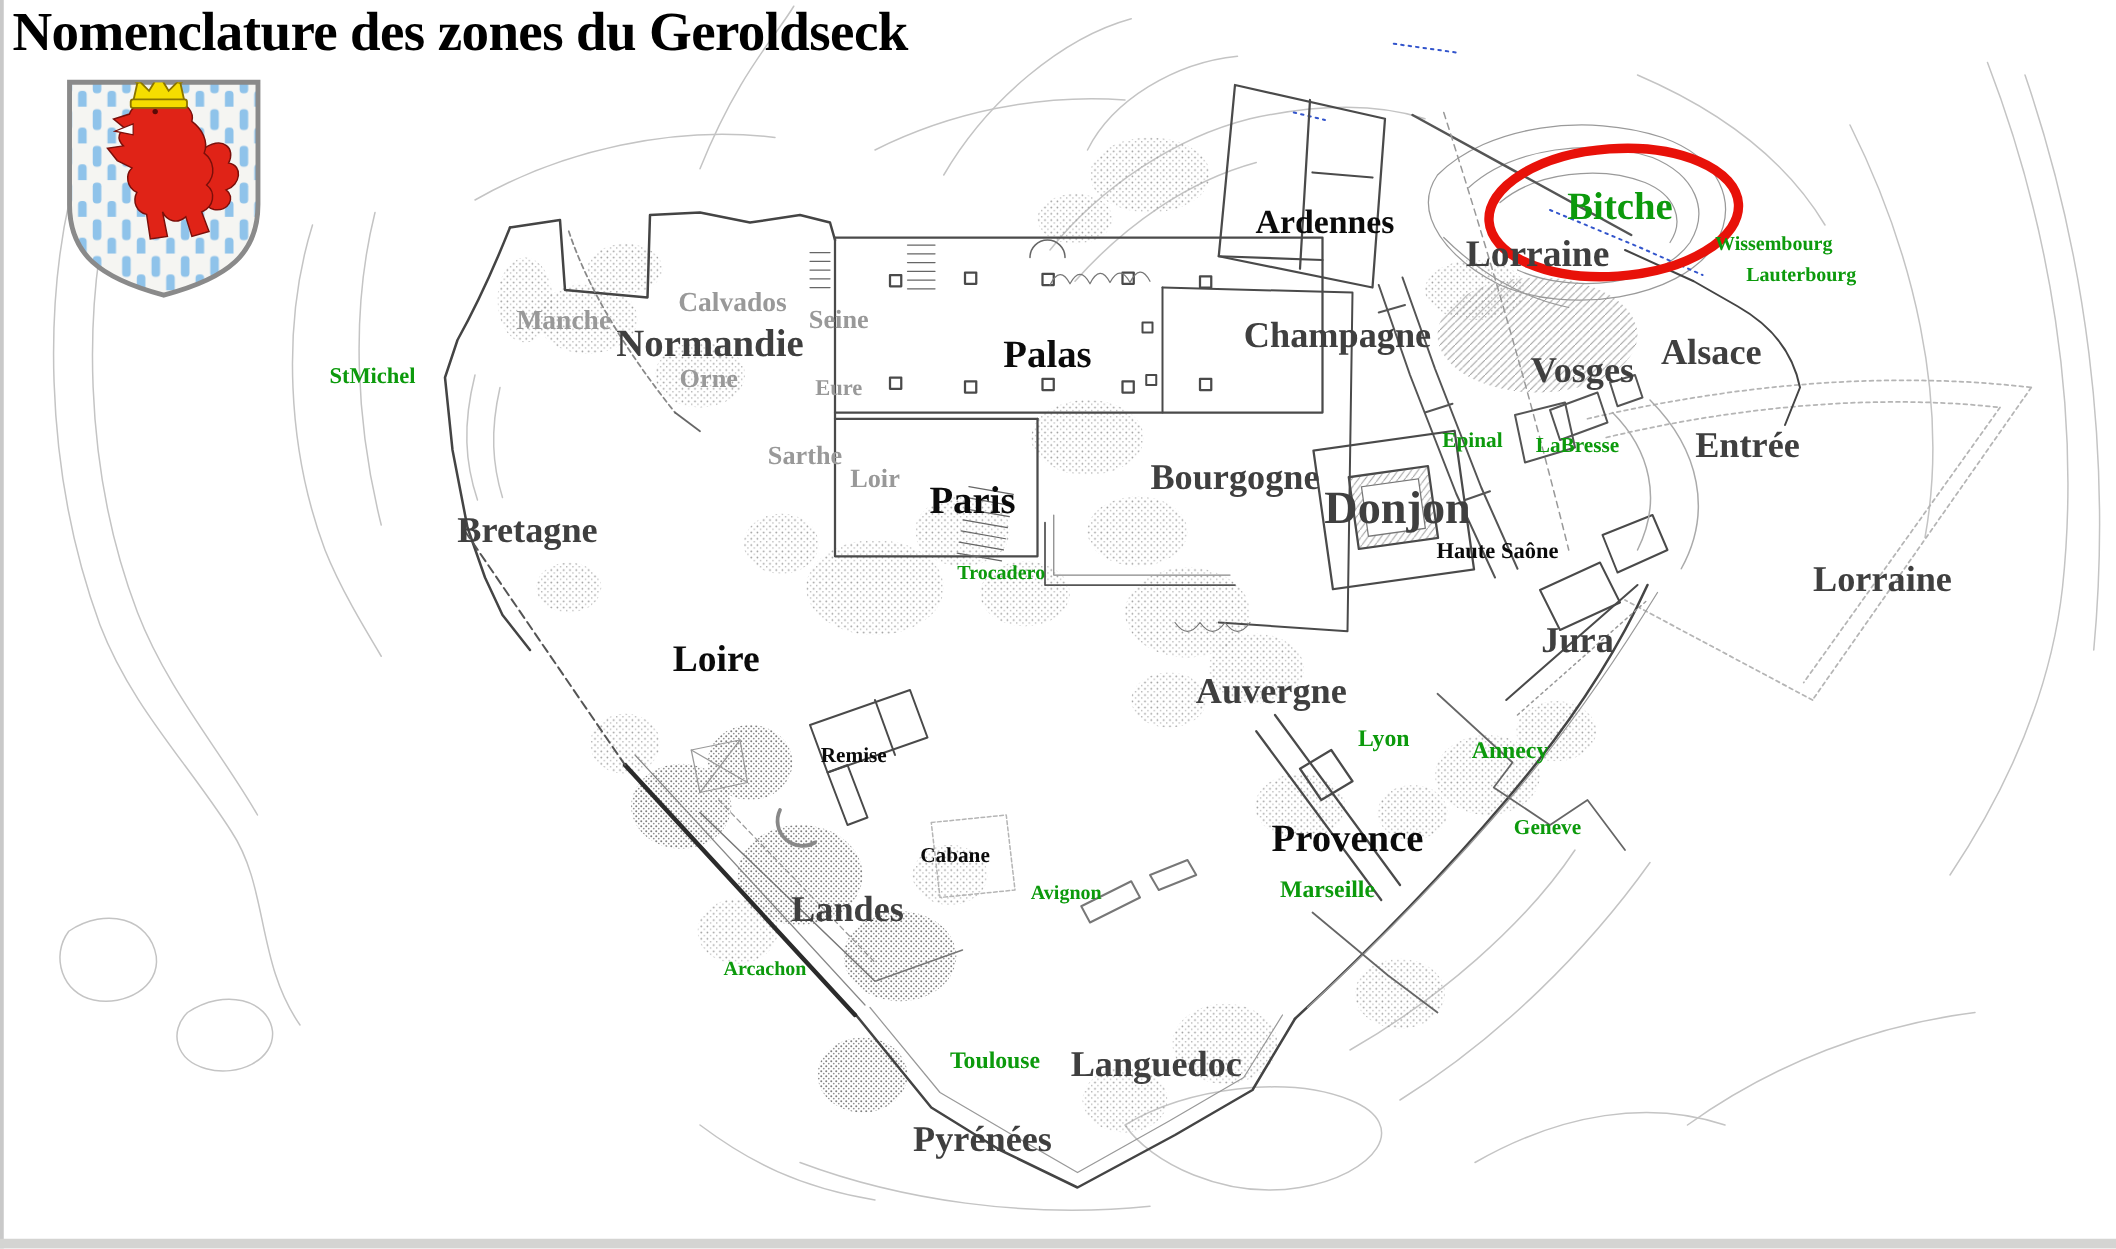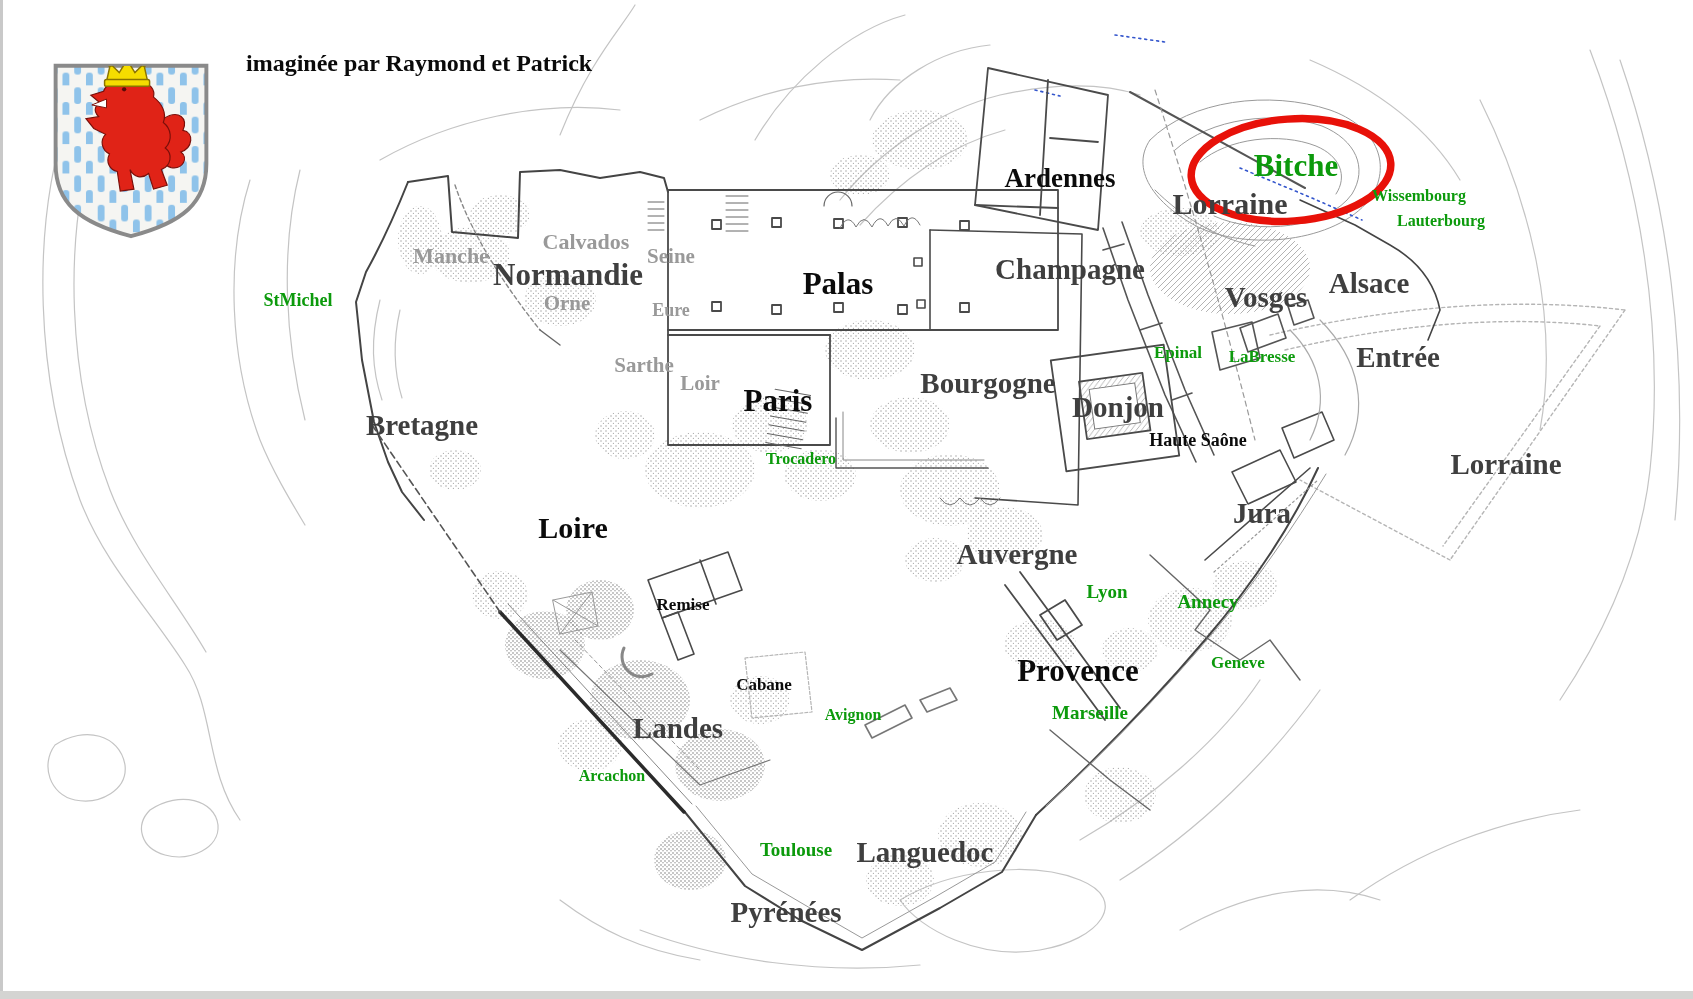--- a/index.html
+++ b/index.html
@@ -252,21 +252,21 @@
     <g stroke="#4a4a4a" stroke-width="1.8">
       <path d="M1005,585 L1105,720"></path>
       <path d="M1020,572 L1120,708"></path>
       <path d="M1040,615 L1065,600 L1082,625 L1057,640 Z"></path>
       <path d="M1050,730 L1110,780 L1150,810" stroke="#666" stroke-width="1.4"></path>
     </g>
 
     <ellipse cx="1291" cy="170" rx="100" ry="51" transform="rotate(-4 1291 170)" stroke="#e81109" stroke-width="7.5"></ellipse>
   </svg>
 
-  <div class="page-subtitle">imaginée par Raymond et Patrick</div>
+  <div class="page-title">Nomenclature des zones du Geroldseck</div>
 
   <svg class="crest" viewBox="0 0 170 190">
     <defs>
       <pattern id="burely" width="24" height="30" patternUnits="userSpaceOnUse">
         <rect width="24" height="30" fill="#f5f5f2"></rect>
         <rect x="3" y="2" width="7" height="17" rx="3" fill="#8fc3ea"></rect>
         <rect x="15" y="17" width="7" height="17" rx="3" fill="#8fc3ea"></rect>
       </pattern>
       <clipPath id="shieldclip">
         <path d="M8,10 H162 V110 C162,150 138,170 85,184 C32,170 8,150 8,110 Z"></path>
@@ -295,21 +295,21 @@
       <div class="zl tone-green" style="left: 1296px; top: 165px; font-size: 31px;">Bitche</div>
       <div class="zl tone-dark" style="left: 1230px; top: 204px; font-size: 30px;">Lorraine</div>
       <div class="zl tone-green" style="left: 1419px; top: 196px; font-size: 16px;">Wissembourg</div>
       <div class="zl tone-green" style="left: 1441px; top: 221px; font-size: 16px;">Lauterbourg</div>
       <div class="zl tone-dark" style="left: 1070px; top: 269px; font-size: 29px;">Champagne</div>
       <div class="zl tone-dark" style="left: 1266px; top: 297px; font-size: 29px;">Vosges</div>
       <div class="zl tone-dark" style="left: 1369px; top: 283px; font-size: 29px;">Alsace</div>
       <div class="zl tone-dark" style="left: 1398px; top: 357px; font-size: 29px;">Entrée</div>
       <div class="zl tone-green" style="left: 1178px; top: 352px; font-size: 17px;">Epinal</div>
       <div class="zl tone-green" style="left: 1262px; top: 356px; font-size: 17px;">LaBresse</div>
-      <div class="zl tone-dark" style="left: 1118px; top: 407px; font-size: 29px; text-align: right;">Donjon</div>
+      <div class="zl tone-dark" style="left: 1118px; top: 407px; font-size: 37px; text-align: right;">Donjon</div>
       <div class="zl tone-black" style="left: 1198px; top: 440px; font-size: 18px;">Haute Saône</div>
       <div class="zl tone-dark" style="left: 1506px; top: 464px; font-size: 29px;">Lorraine</div>
       <div class="zl tone-dark" style="left: 1262px; top: 513px; font-size: 29px;">Jura</div>
       <div class="zl tone-light" style="left: 451px; top: 256px; font-size: 22px;">Manche</div>
       <div class="zl tone-light" style="left: 586px; top: 242px; font-size: 22px;">Calvados</div>
       <div class="zl tone-light" style="left: 671px; top: 256px; font-size: 21px;">Seine</div>
       <div class="zl tone-dark" style="left: 568px; top: 274px; font-size: 31px;">Normandie</div>
       <div class="zl tone-light" style="left: 567px; top: 303px; font-size: 21px;">Orne</div>
       <div class="zl tone-light" style="left: 671px; top: 310px; font-size: 18px;">Eure</div>
       <div class="zl tone-light" style="left: 644px; top: 365px; font-size: 21px;">Sarthe</div>
@@ -322,21 +322,21 @@
       <div class="zl tone-dark" style="left: 422px; top: 425px; font-size: 29px;">Bretagne</div>
       <div class="zl tone-black" style="left: 573px; top: 528px; font-size: 30px;">Loire</div>
       <div class="zl tone-dark" style="left: 1017px; top: 554px; font-size: 29px;">Auvergne</div>
       <div class="zl tone-green" style="left: 1107px; top: 591px; font-size: 19px;">Lyon</div>
       <div class="zl tone-green" style="left: 1208px; top: 601px; font-size: 19px;">Annecy</div>
       <div class="zl tone-green" style="left: 1238px; top: 662px; font-size: 17px;">Geneve</div>
       <div class="zl tone-black" style="left: 683px; top: 604px; font-size: 17px;">Remise</div>
       <div class="zl tone-black" style="left: 1078px; top: 670px; font-size: 31px;">Provence</div>
       <div class="zl tone-black" style="left: 764px; top: 684px; font-size: 17px;">Cabane</div>
       <div class="zl tone-green" style="left: 853px; top: 715px; font-size: 16px; text-align: center;">Avignon</div>
-      <div class="zl tone-green" style="left: 1062px; top: 712px; font-size: 19px; margin-left: 28px;">Marseille</div>
+      <div class="zl tone-green" style="left: 1062px; top: 712px; font-size: 19px;">Marseille</div>
       <div class="zl tone-dark" style="left: 678px; top: 728px; font-size: 29px;">Landes</div>
       <div class="zl tone-green" style="left: 612px; top: 776px; font-size: 16px;">Arcachon</div>
       <div class="zl tone-green" style="left: 796px; top: 849px; font-size: 19px;">Toulouse</div>
       <div class="zl tone-dark" style="left: 925px; top: 852px; font-size: 29px;">Languedoc</div>
       <div class="zl tone-dark" style="left: 786px; top: 912px; font-size: 29px;">Pyrénées</div>
     </div>
 
   <div class="edge-strip-left"></div>
   <div class="edge-strip-bottom"></div>
 </div>

